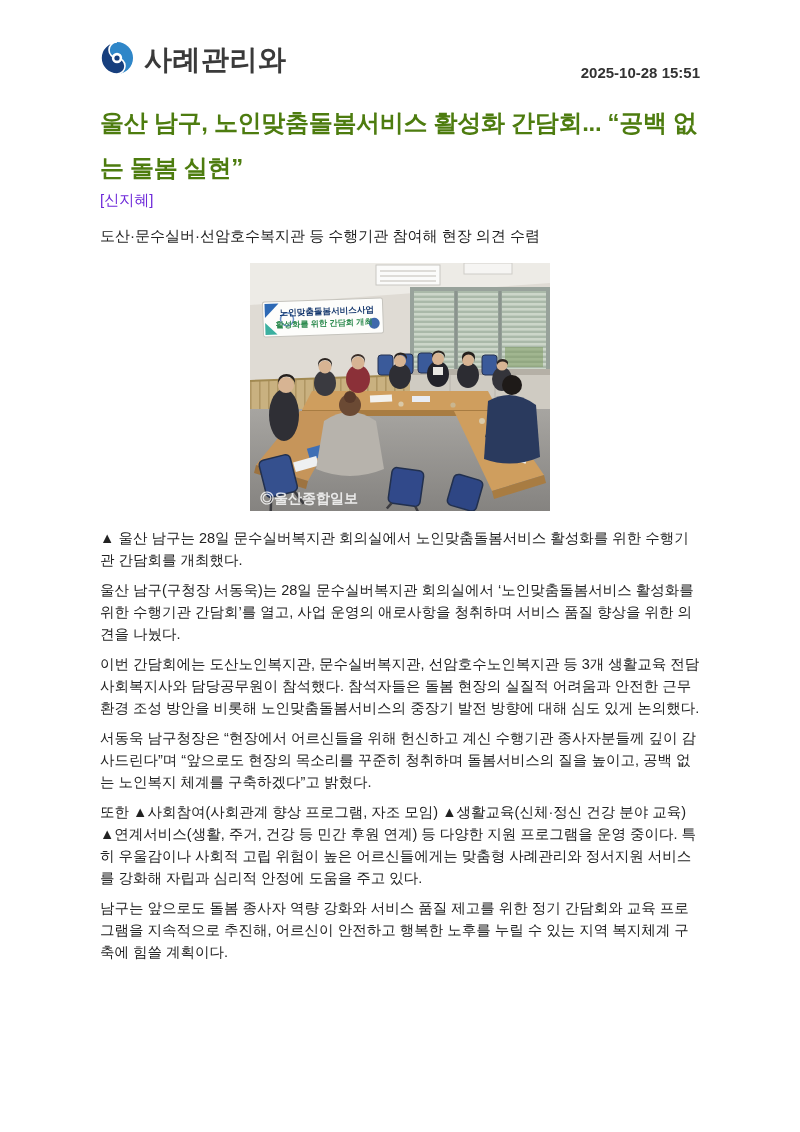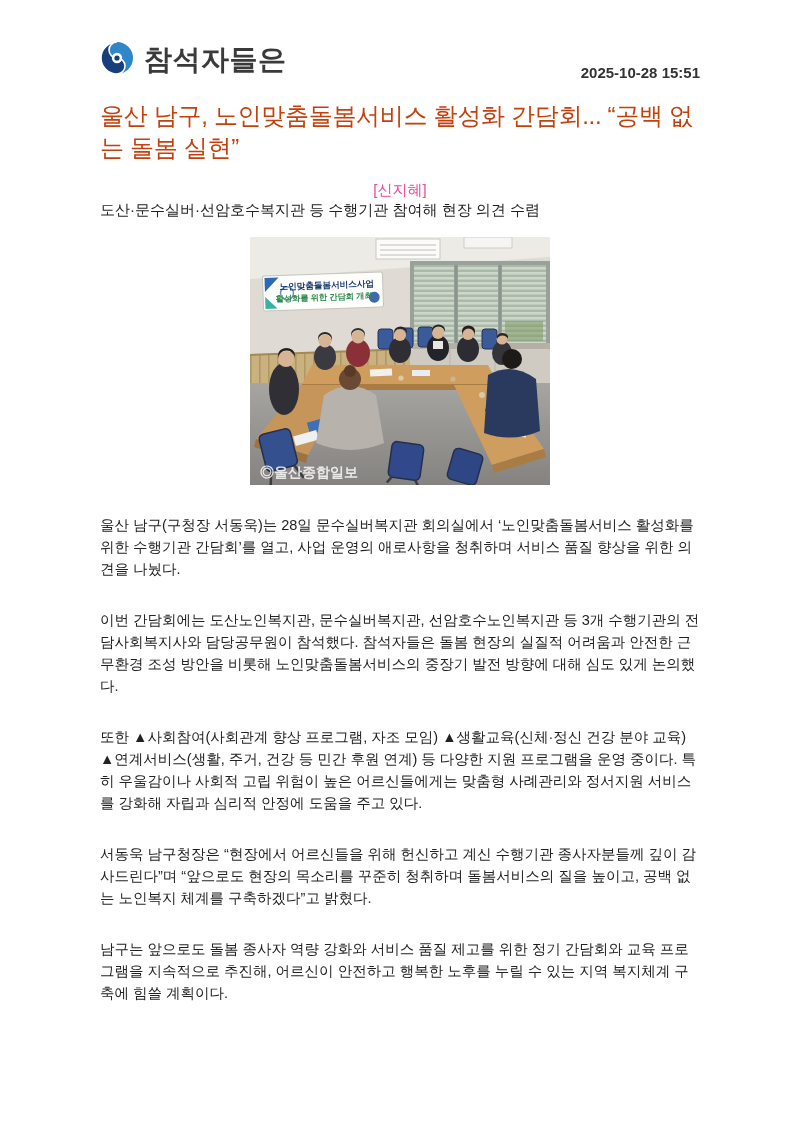--- a/index.html
+++ b/index.html
@@ -5,47 +5,47 @@
   * { margin:0; padding:0; box-sizing:border-box; }
   html,body { background:#ffffff; }
   body { width:800px; height:1132px; font-family:"Liberation Sans", sans-serif; color:#222; overflow:hidden; }
   .page { width:800px; height:1132px; padding:38px 100px 0 100px; }
 
   header { position:relative; height:62px; }
   .logo { position:absolute; left:-3px; top:0; display:flex; align-items:center; gap:7px; cursor:pointer; }
   .logo-text { font-size:28px; font-weight:bold; color:#3a3a3a; letter-spacing:0.5px; }
   .timestamp { position:absolute; right:0; top:26px; font-size:15px; color:#333;font-weight:bold; }
 
-  h1.headline { font-size:24px; line-height:32px; font-weight:normal; color:#c2410c;
+  h1.headline { font-size:24px; line-height:45px; font-weight:bold; color:#4d7c0f;
     letter-spacing:-0.3px; word-break:break-all; }
-  .byline { margin-top:16px; font-size:15px; line-height:20px; color:#ec4899;text-align:center; }
-  .subhead { font-size:15px; line-height:20px; color:#222; }
+  .byline { font-size:15px; line-height:20px; color:#6d28d9; }
+  .subhead { margin-top:16px; font-size:15px; line-height:20px; color:#222; }
 
   figure.photo { margin:17px auto 0 auto; width:300px; height:248px; }
   figure.photo svg { display:block; }
 
   .caption { margin-top:16px; font-size:14.5px; line-height:22px; color:#222; word-break:break-all; }
-  .para { margin-top:29px; font-size:14.5px; line-height:22px; color:#222; word-break:break-all; }
+  .para { margin-top:8px; font-size:14.5px; line-height:22px; color:#222; word-break:break-all; }
 </style>
 </head>
 <body>
 
 <div class="page">
 
   <header>
     <div class="logo">
       <span>
         <svg width="40" height="40" viewBox="0 0 40 40">
           <circle cx="20" cy="20" r="16" fill="#2f86c8"></circle>
           <path d="M20,4 a8,8 0 0 0 0,16 a8,8 0 0 1 0,16 a16,16 0 0 1 0,-32 z" fill="#173f7e" stroke="#ffffff" stroke-width="1.6"></path>
           <circle cx="20" cy="20" r="5.2" fill="#ffffff"></circle>
           <circle cx="20" cy="20" r="2.6" fill="#173f7e"></circle>
         </svg>
       </span>
-      <span class="logo-text">참석자들은</span>
+      <span class="logo-text">사례관리와</span>
     </div>
     <div class="timestamp">2025-10-28 15:51</div>
   </header>
 
   <main>
 
     <h1 class="headline">울산 남구, 노인맞춤돌봄서비스 활성화 간담회... “공백 없는 돌봄 실현”</h1>
 
     <p class="byline">[신지혜]</p>
     <p class="subhead">도산·문수실버·선암호수복지관 등 수행기관 참여해 현장 의견 수렴</p>
@@ -203,21 +203,22 @@
             </g>
           <g transform="rotate(16 216 230)">
               <rect x="200" y="214" width="30" height="32" rx="5" fill="#2e4684" stroke="#22304e" stroke-width="1.5"></rect>
             </g>
         </g>
 
         <text x="10" y="240" font-size="14" font-weight="bold" fill="#ffffff" opacity="0.82">◎울산종합일보</text>
       </svg>
     </figure>
 
+    <p class="caption">▲ 울산 남구는 28일 문수실버복지관 회의실에서 노인맞춤돌봄서비스 활성화를 위한 수행기관 간담회를 개최했다.</p>
 
     <p class="para">울산 남구(구청장 서동욱)는 28일 문수실버복지관 회의실에서 ‘노인맞춤돌봄서비스 활성화를 위한 수행기관 간담회’를 열고, 사업 운영의 애로사항을 청취하며 서비스 품질 향상을 위한 의견을 나눴다.</p>
-    <p class="para">이번 간담회에는 도산노인복지관, 문수실버복지관, 선암호수노인복지관 등 3개 수행기관의 전담사회복지사와 담당공무원이 참석했다. 참석자들은 돌봄 현장의 실질적 어려움과 안전한 근무환경 조성 방안을 비롯해 노인맞춤돌봄서비스의 중장기 발전 방향에 대해 심도 있게 논의했다.</p>
+    <p class="para">이번 간담회에는 도산노인복지관, 문수실버복지관, 선암호수노인복지관 등 3개 생활교육 전담사회복지사와 담당공무원이 참석했다. 참석자들은 돌봄 현장의 실질적 어려움과 안전한 근무환경 조성 방안을 비롯해 노인맞춤돌봄서비스의 중장기 발전 방향에 대해 심도 있게 논의했다.</p>
+    <p class="para">서동욱 남구청장은 “현장에서 어르신들을 위해 헌신하고 계신 수행기관 종사자분들께 깊이 감사드린다”며 “앞으로도 현장의 목소리를 꾸준히 청취하며 돌봄서비스의 질을 높이고, 공백 없는 노인복지 체계를 구축하겠다”고 밝혔다.</p>
     <p class="para">또한 ▲사회참여(사회관계 향상 프로그램, 자조 모임) ▲생활교육(신체·정신 건강 분야 교육) ▲연계서비스(생활, 주거, 건강 등 민간 후원 연계) 등 다양한 지원 프로그램을 운영 중이다. 특히 우울감이나 사회적 고립 위험이 높은 어르신들에게는 맞춤형 사례관리와 정서지원 서비스를 강화해 자립과 심리적 안정에 도움을 주고 있다.</p>
-    <p class="para">서동욱 남구청장은 “현장에서 어르신들을 위해 헌신하고 계신 수행기관 종사자분들께 깊이 감사드린다”며 “앞으로도 현장의 목소리를 꾸준히 청취하며 돌봄서비스의 질을 높이고, 공백 없는 노인복지 체계를 구축하겠다”고 밝혔다.</p>
     <p class="para">남구는 앞으로도 돌봄 종사자 역량 강화와 서비스 품질 제고를 위한 정기 간담회와 교육 프로그램을 지속적으로 추진해, 어르신이 안전하고 행복한 노후를 누릴 수 있는 지역 복지체계 구축에 힘쓸 계획이다.</p>
 
   </main>
 </div>
 
 </body></html>

